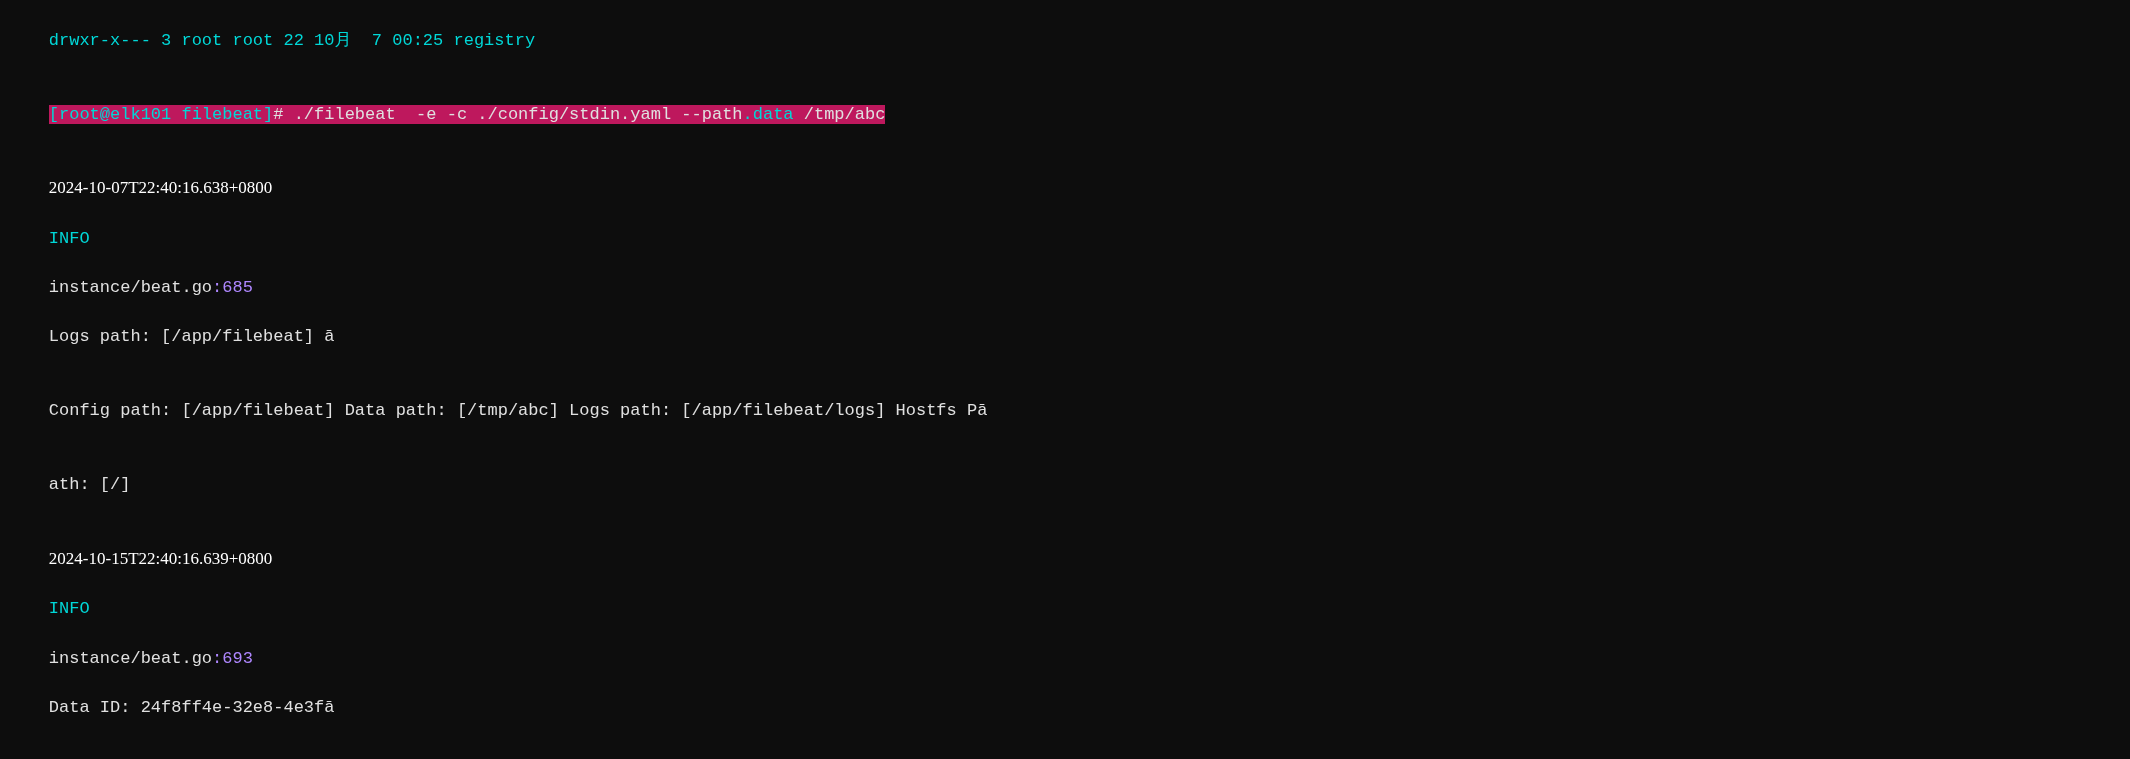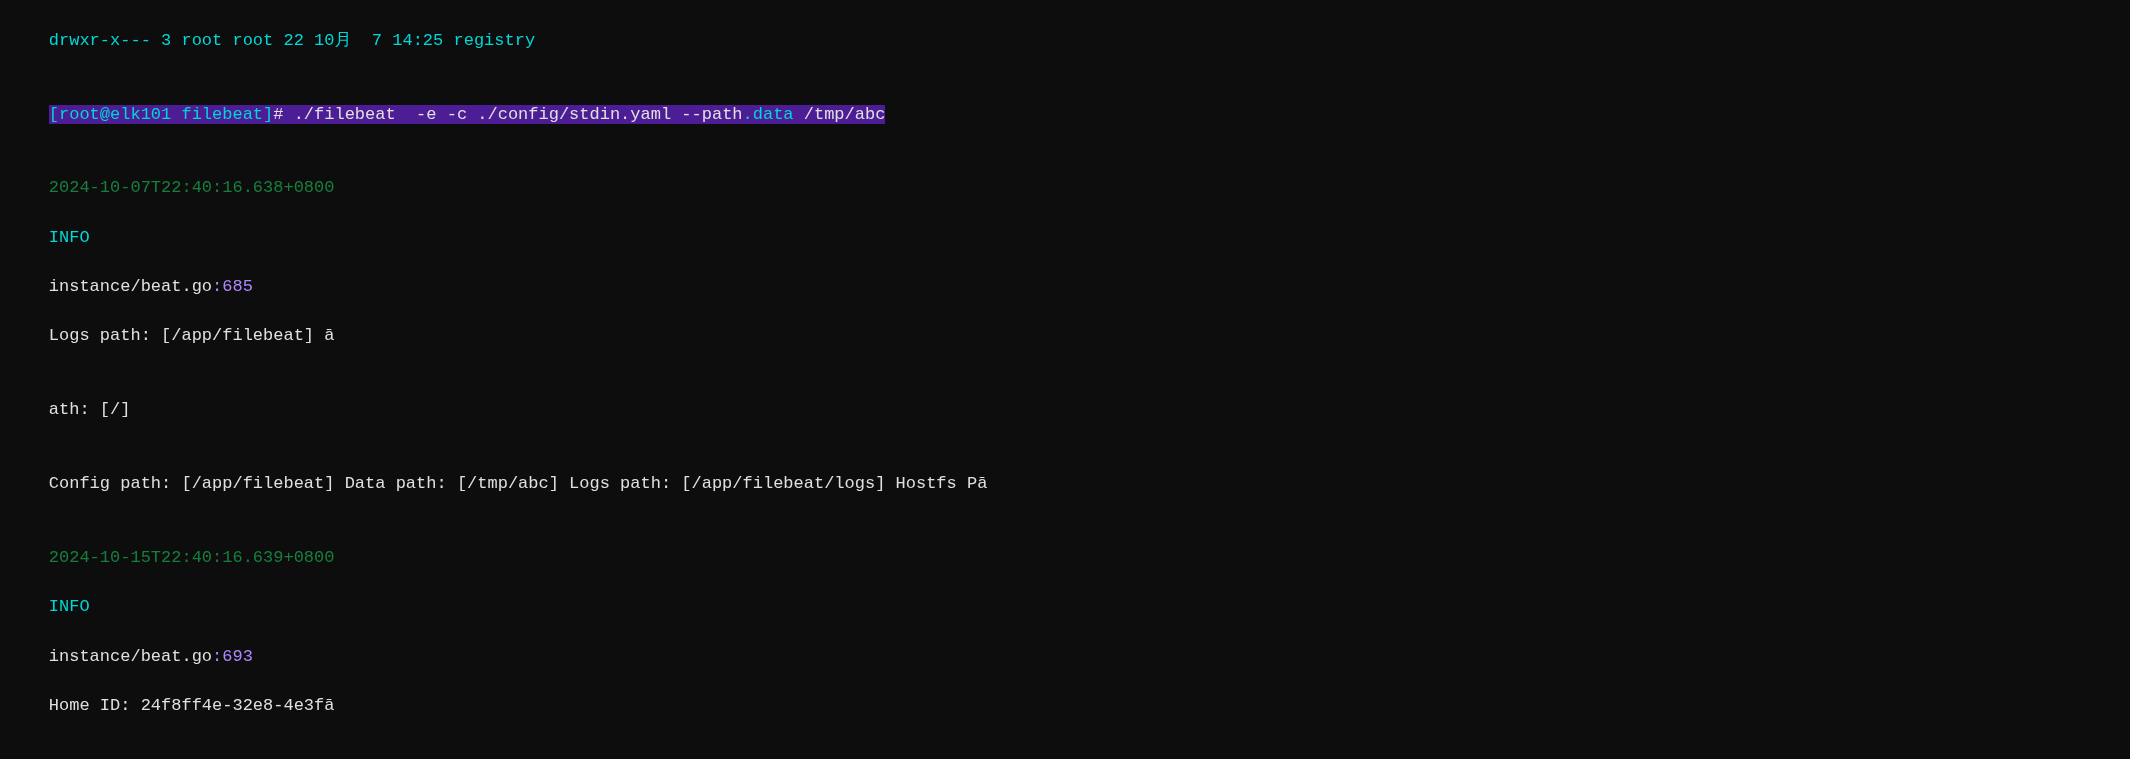--- a/index.html
+++ b/index.html
@@ -26,58 +26,58 @@
     }
 
     .line {
       white-space: pre-wrap;
       word-break: break-all;
       display: block;
     }
 
     .c-cyan { color: #00d7d7; }
     .c-white { color: #e0e0e0; }
-    .c-green { color: #15803d; }
+    .c-green { color: #ffffff; font-family: Liberation Serif, serif; }
     .c-purple { color: #af87ff; text-align: center; }
   </style>
 </head>
 <body>
 
 <div class="terminal">
 
   <div class="line">
-    <span class="c-cyan">drwxr-x--- 3 root root 22 10月  7 14:25 registry</span>
+    <span class="c-cyan">drwxr-x--- 3 root root 22 10月  7 00:25 registry</span>
   </div>
 
   <div class="line">
-    <span style="background-color:#4c1d95;margin-top:32px;"><span class="c-cyan">[root@elk101 filebeat]</span><span class="c-white"># </span><span class="c-white">./filebeat  -e -c ./config/stdin.yaml --path</span><span class="c-cyan">.data</span><span class="c-white"> /tmp/abc</span></span>
+    <span style="background-color:#be185d;margin-top:32px;"><span class="c-cyan">[root@elk101 filebeat]</span><span class="c-white"># </span><span class="c-white">./filebeat  -e -c ./config/stdin.yaml --path</span><span class="c-cyan">.data</span><span class="c-white"> /tmp/abc</span></span>
   </div>
 
   <div class="line">
     <span class="c-green">2024-10-07T22:40:16.638+0800</span>
     <span class="c-white">    </span>
     <span class="c-cyan">INFO</span>
     <span class="c-white">    </span>
     <span class="c-white">instance/beat.go</span><span class="c-purple">:685</span>
     <span class="c-white">    </span>
     <span class="c-white">Logs path: [/app/filebeat] ā</span>
   </div>
   <div class="line">
-    <span class="c-white">ath: [/]</span>
+    <span class="c-white">Config path: [/app/filebeat] Data path: [/tmp/abc] Logs path: [/app/filebeat/logs] Hostfs Pā</span>
   </div>
   <div class="line">
-    <span class="c-white">Config path: [/app/filebeat] Data path: [/tmp/abc] Logs path: [/app/filebeat/logs] Hostfs Pā</span>
+    <span class="c-white">ath: [/]</span>
   </div>
 
   <div class="line">
     <span class="c-green">2024-10-15T22:40:16.639+0800</span>
     <span class="c-white">    </span>
     <span class="c-cyan">INFO</span>
     <span class="c-white">    </span>
     <span class="c-white">instance/beat.go</span><span class="c-purple">:693</span>
     <span class="c-white">    </span>
-    <span class="c-white">Home ID: 24f8ff4e-32e8-4e3fā</span>
+    <span class="c-white">Data ID: 24f8ff4e-32e8-4e3fā</span>
   </div>
   <div class="line">
     
   </div>
 
 </div>
 
 </body></html>

